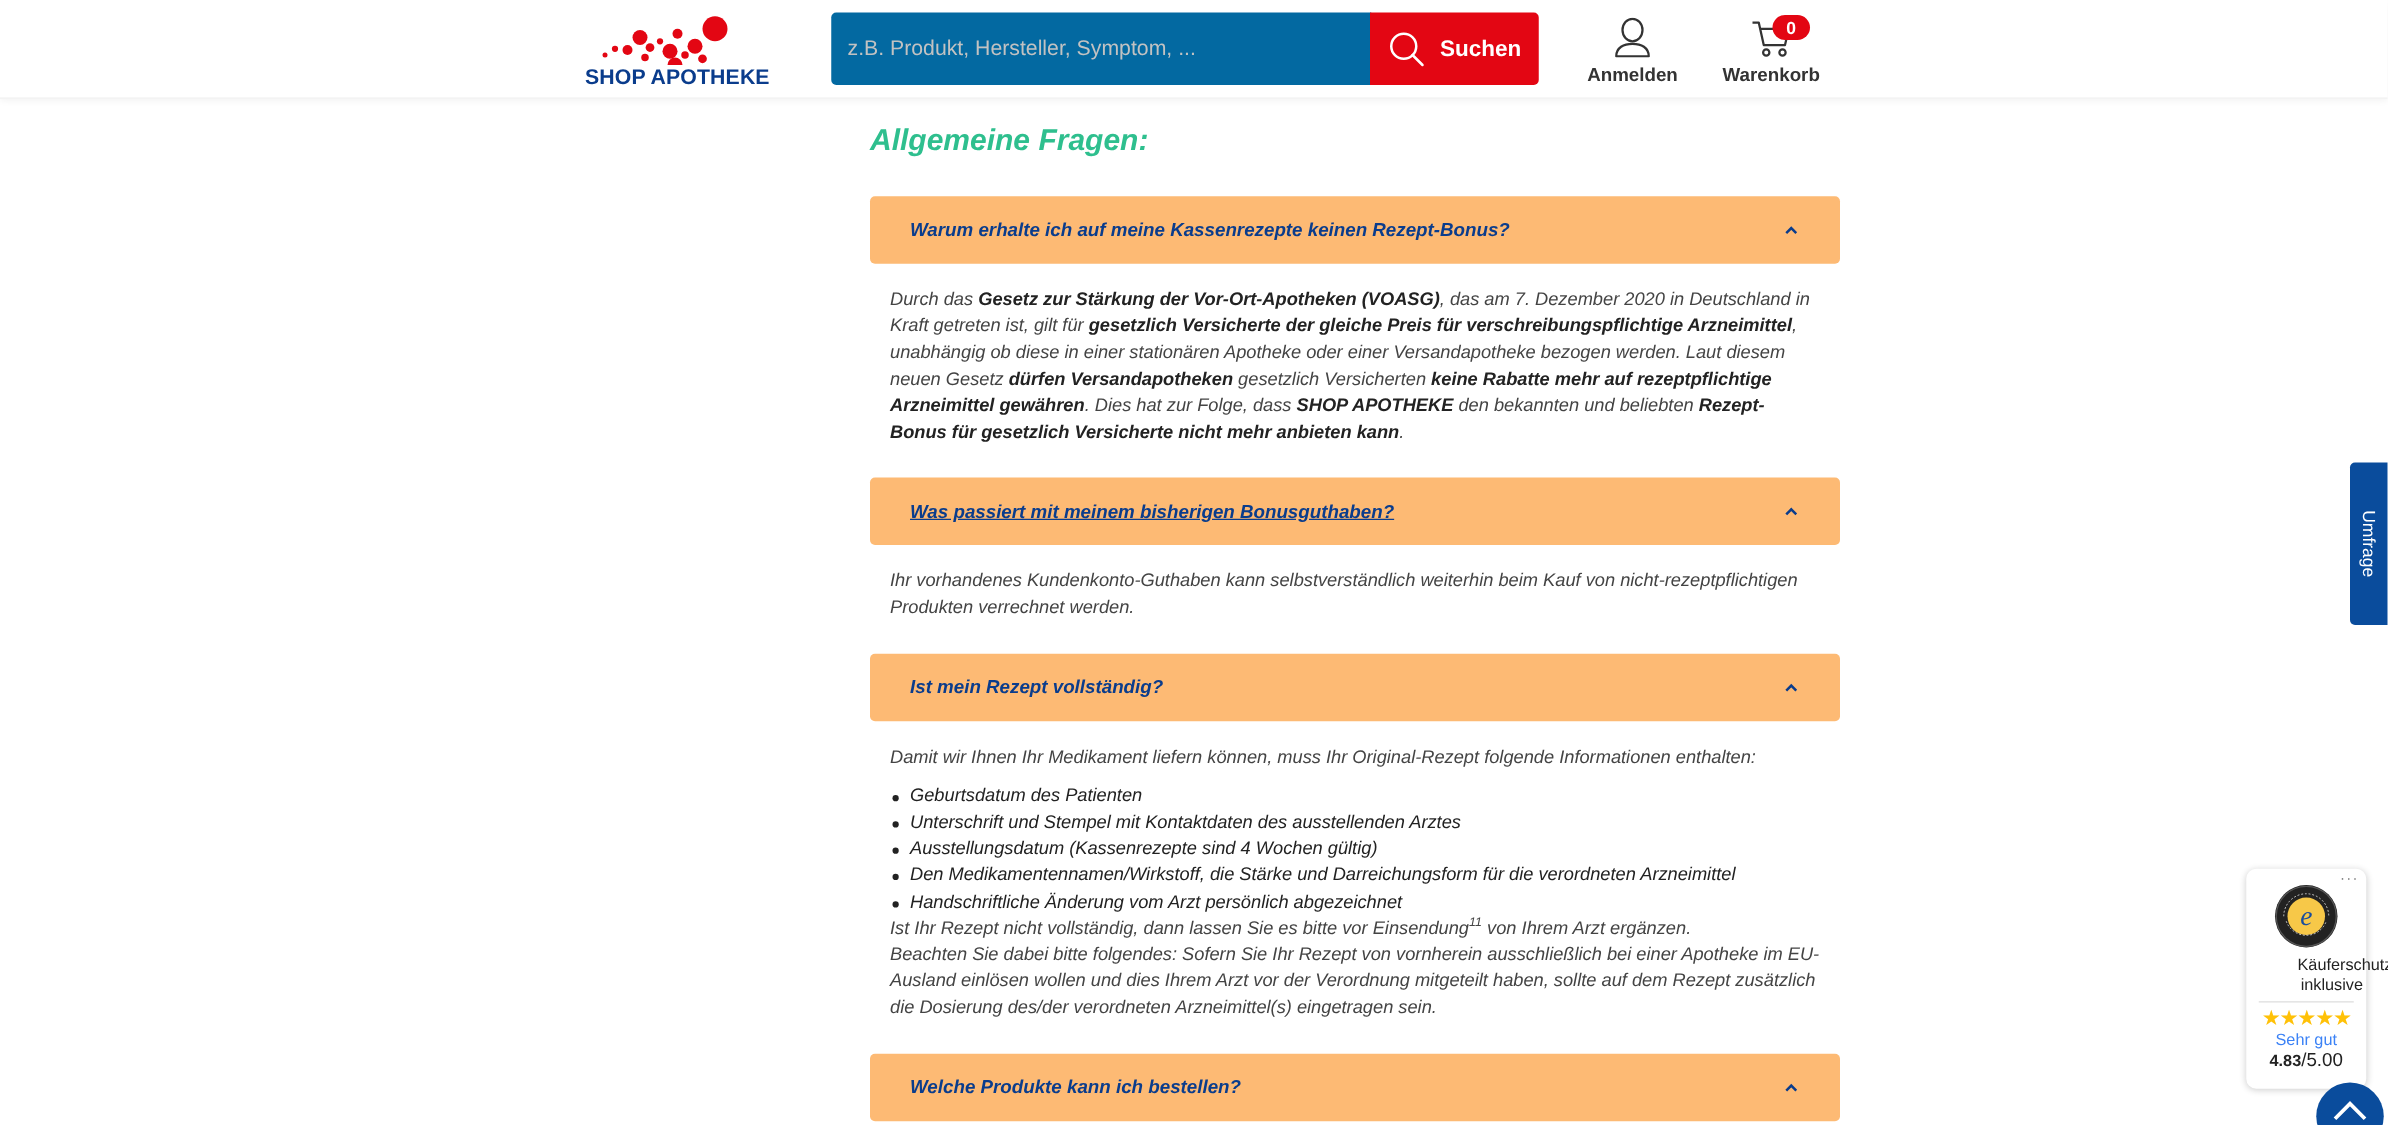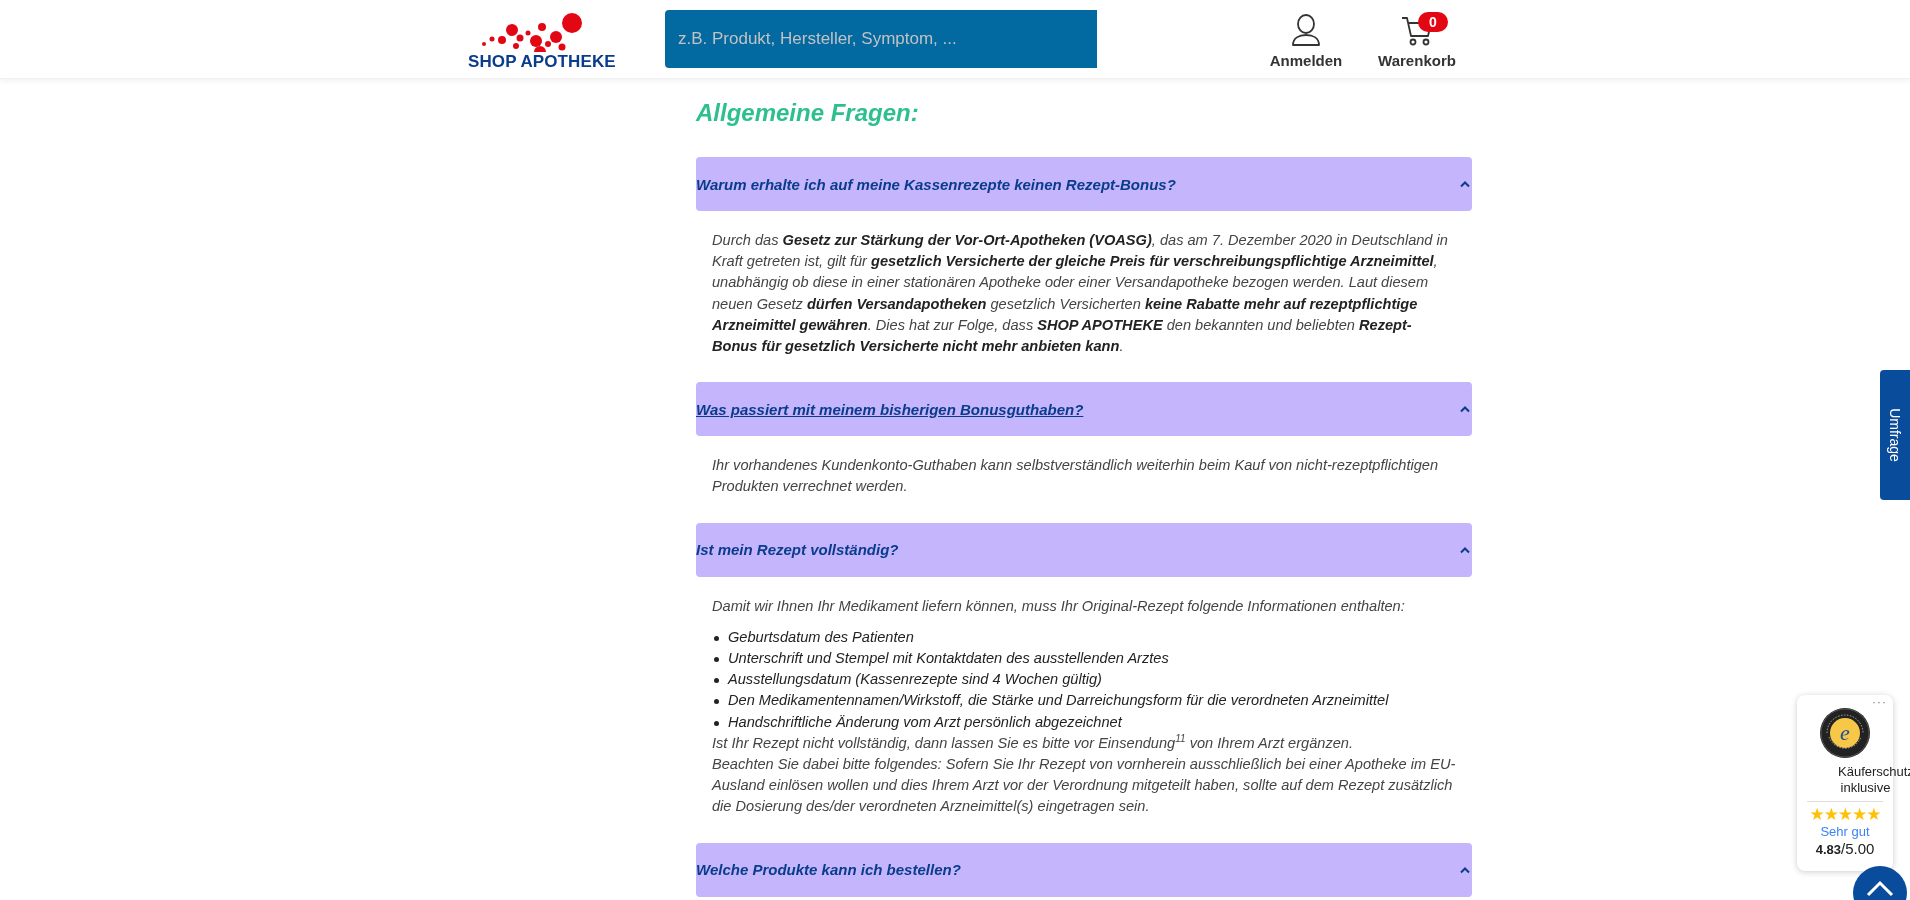--- a/index.html
+++ b/index.html
@@ -13,21 +13,21 @@
   .search-btn { position: absolute; left: 1096px; top: 10px; width: 135px; height: 58px; background: #e30613; border-radius: 0 4px 4px 0; color: #fff; font-weight: bold; font-size: 18px; display: flex; align-items: center; justify-content: center; cursor: pointer; }
   .search-btn svg { margin-right: 12px; }
   .nav-item { position: absolute; top: 14px; display: flex; flex-direction: column; align-items: center; cursor: pointer; }
   .nav-item .lbl { font-size: 15px; font-weight: bold; color: #333; margin-top: 6px; }
   .nav-login { left: 1266px; width: 80px; }
   .nav-cart { left: 1372px; width: 90px; }
   .cart-badge { position: absolute; left: 1418px; top: 12px; width: 30px; height: 20px; background: #e30613; color: #fff; font-weight: bold; font-size: 14px; border-radius: 10px; text-align: center; line-height: 20px; }
 
   .main { position: absolute; left: 696px; top: 79px; width: 776px; font-style: italic; }
   .section-title { margin-top: 20px; font-size: 24px; font-weight: bold; color: #2ebf8e; height: 30px; }
-  .faq-q { margin-top: 28px; height: 54px; background: #c4b5fd; border-radius: 4px; display: flex; align-items: center; justify-content: space-between; padding: 0 0; cursor: pointer; }
+  .faq-q { margin-top: 28px; height: 54px; background: #fdba74; border-radius: 4px; display: flex; align-items: center; justify-content: space-between; padding: 0 32px; cursor: pointer; }
   .faq-q .q { font-size: 15px; font-weight: bold; color: #0a3c8c; }
   .faq-q .q.underline { text-decoration: underline; }
   .faq-q .chev { width: 14px; height: 14px; display: flex; align-items: center; justify-content: center; }
   .faq-a { padding: 0 16px; font-size: 14.6px; line-height: 21.2px; color: #444; }
   .faq-a b { color: #222; }
   .faq-a p { margin-top: 0; }
   .a1 { margin-top: 19px; }
   .a2 { margin-top: 19px; }
   .a3 { margin-top: 19px; }
   ul.bullets { list-style: none; margin-top: 10px; }
@@ -75,20 +75,27 @@
       <circle cx="72" cy="42" r="6" fill="#e30613"></circle>
       <circle cx="48" cy="36" r="3" fill="#e30613"></circle>
       <circle cx="34" cy="30" r="4" fill="#e30613"></circle>
       <circle cx="24" cy="29" r="2.5" fill="#e30613"></circle>
       <circle cx="16" cy="34" r="2" fill="#e30613"></circle>
     </svg>
     <div class="logo-text">SHOP APOTHEKE</div>
   </div>
 
   <input class="search" type="text" placeholder="z.B. Produkt, Hersteller, Symptom, ..." style="">
+  <div class="search-btn">
+    <svg width="30" height="30" viewBox="0 0 30 30">
+      <circle cx="13" cy="13" r="10" fill="none" stroke="#fff" stroke-width="2"></circle>
+      <line x1="20" y1="20" x2="28" y2="28" stroke="#fff" stroke-width="2" stroke-linecap="round"></line>
+    </svg>
+    <span>Suchen</span>
+  </div>
 
   <div class="nav-item nav-login">
     <svg width="30" height="32" viewBox="0 0 30 32">
       <ellipse cx="15" cy="10" rx="8" ry="9" fill="none" stroke="#333" stroke-width="1.8"></ellipse>
       <path d="M2 31 C2 24 8 21 15 21 C22 21 28 24 28 31 Z" fill="none" stroke="#333" stroke-width="1.8" stroke-linejoin="round"></path>
     </svg>
     <span class="lbl">Anmelden</span>
   </div>
 
   <div class="nav-item nav-cart">

